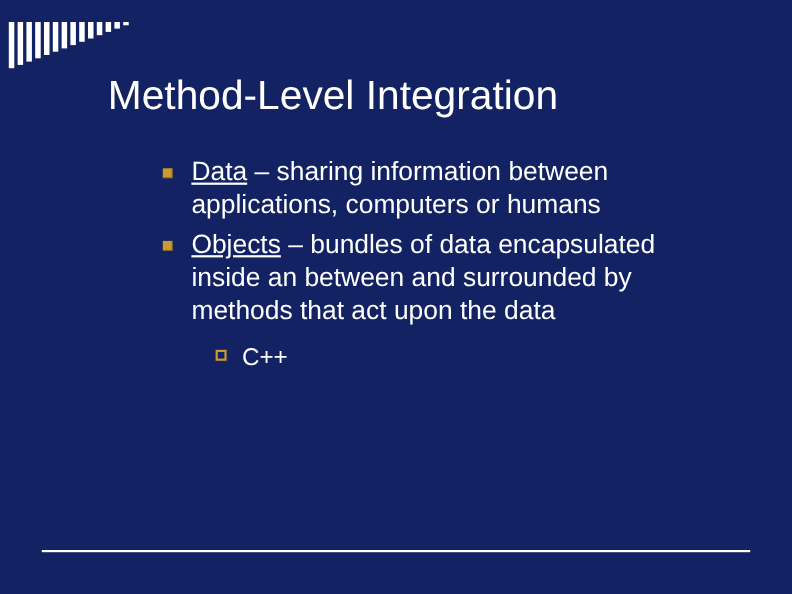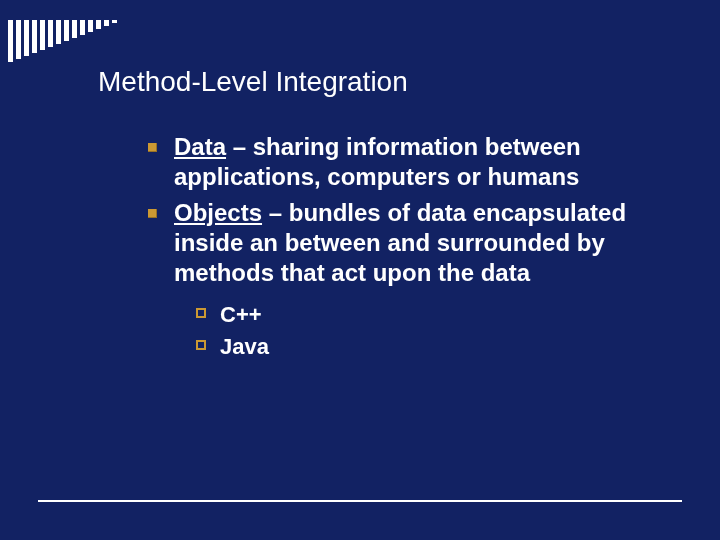--- a/index.html
+++ b/index.html
@@ -28,40 +28,39 @@
     gap: 3px;
     align-items: flex-start;
   }
   .deco-bars span {
     display: block;
     width: 5px;
     background: #ffffff;
   }
   .title {
     margin: 0 0 0 62px;
-    font-size: 28px;
+    font-size: 37px;
     font-weight: 400;
     color: #ffffff;
     padding-top: 34px;
   }
   .body {
     margin: 34px 40px 0 110px;
   }
   ul.level1 {
     list-style: none;
     margin: 0;
     padding: 0;
   }
   ul.level1 > li {
     position: relative;
     font-size: 24px;
     line-height: 1.25;
     margin-bottom: 6px;
     padding-left: 28px;
-    font-weight: bold;
   }
   ul.level1 > li::before {
     content: "";
     position: absolute;
     left: 2px;
     top: 11px;
     width: 9px;
     height: 9px;
     background: #cc9933;
     box-shadow: inset -1px -1px 0 rgba(0,0,0,.25);
@@ -127,20 +126,19 @@
 
   <div class="body">
     <ul class="level1">
       <li>
         <span class="term">Data</span><span> – sharing information between applications, computers or humans</span>
       </li>
       <li>
         <span class="term">Objects</span><span> – bundles of data encapsulated inside an between and surrounded by methods that act upon the data</span>
         <ul class="level2">
           <li>C++</li>
-          <li>Java</li>
         </ul>
       </li>
     </ul>
   </div>
 
   <div class="footer-rule"></div>
 </div>
 
 </body></html>

